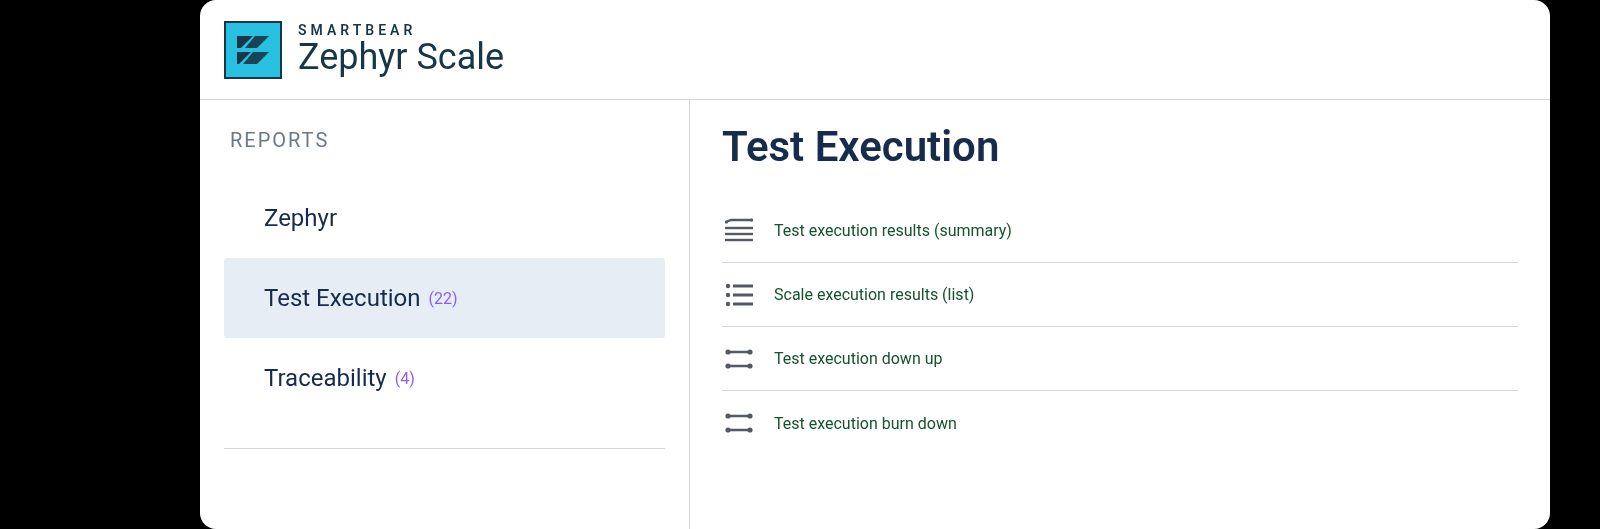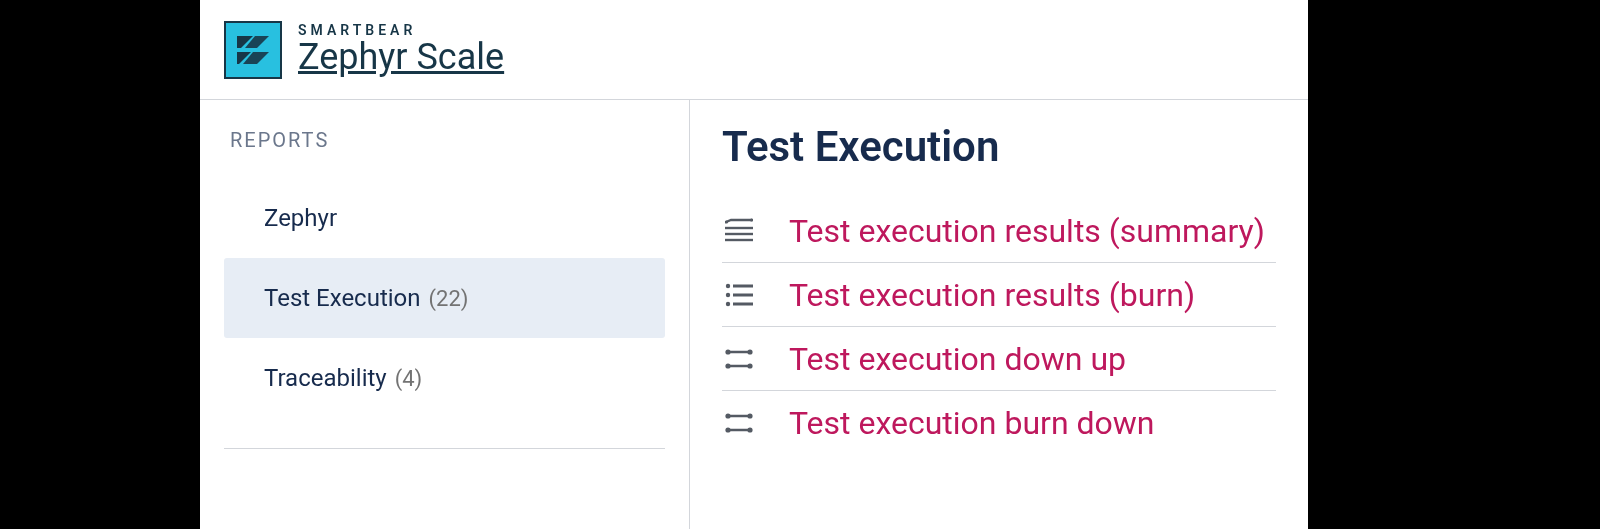--- a/index.html
+++ b/index.html
@@ -6,24 +6,25 @@
     body {
       font-family: -apple-system, BlinkMacSystemFont, "Segoe UI", Roboto, Helvetica, Arial, sans-serif;
       background: #000;
       width: 1600px;
       height: 529px;
       overflow: hidden;
     }
     .app {
       background: #fff;
       margin-left: 200px;
-      width: 1108px;
+      width: 1350px;
       height: 529px;
       display: flex;
       flex-direction: column;
+      border-radius: 16px;
     }
     .topbar {
       height: 100px;
       display: flex;
       align-items: center;
       padding: 0 24px;
       border-bottom: 1px solid #d3d6db;
       gap: 16px;
     }
     .logo-mark {
@@ -41,21 +42,20 @@
       font-size: 14px;
       letter-spacing: 4px;
       font-weight: 600;
       color: #173647;
     }
     .brand-title {
       font-size: 36px;
       font-weight: 400;
       color: #173647;
       line-height: 1.1;
-      text-decoration: underline;
     }
     .body-area {
       flex: 1;
       display: flex;
     }
     .sidebar {
       width: 490px;
       border-right: 1px solid #d3d6db;
       padding: 28px 24px 0 24px;
     }
@@ -80,22 +80,22 @@
       padding: 0 40px;
       font-size: 24px;
       color: #172B4D;
       cursor: pointer;
       border-radius: 3px;
     }
     .sidebar-item.active {
       background: #e7edf5;
     }
     .sidebar-count {
-      color: #737373;
-      font-size: 22px;
+      color: #8b5cf6;
+      font-size: 16px;
     }
     .main {
       flex: 1;
       padding: 22px 32px 0 32px;
     }
     .page-title {
       font-size: 42px;
       font-weight: 600;
       color: #172B4D;
       margin-bottom: 28px;
@@ -115,23 +115,22 @@
       width: 30px;
       height: 30px;
       color: #545a63;
       display: flex;
       align-items: center;
       justify-content: center;
       flex-shrink: 0;
     }
     .report-icon svg { width: 28px; height: 26px; }
     .report-label {
-      font-size: 32px;
-      color: #be185d;
-      margin-left: 15px;
+      font-size: 16px;
+      color: #14532d;
     }
   </style>
 </head>
 <body>
 
 <div class="app">
   <div class="topbar">
     <div class="logo-mark">
       <svg viewBox="0 0 40 40">
         <path d="M4 6 L20 6 L8 18 L4 18 Z" fill="#173647"></path>
@@ -187,21 +186,21 @@
           <span class="report-icon">
             <svg viewBox="0 0 28 26" fill="currentColor">
               <circle cx="3" cy="4" r="2.2"></circle>
               <rect x="8" y="2.5" width="20" height="3"></rect>
               <circle cx="3" cy="13" r="2.2"></circle>
               <rect x="8" y="11.5" width="20" height="3"></rect>
               <circle cx="3" cy="22" r="2.2"></circle>
               <rect x="8" y="20.5" width="20" height="3"></rect>
             </svg>
           </span>
-          <span class="report-label">Test execution results (burn)</span>
+          <span class="report-label">Scale execution results (list)</span>
         </div>
 
 
         <div class="report-item">
           <span class="report-icon">
             <svg viewBox="0 0 28 26" fill="none" stroke="currentColor" stroke-width="2.6">
               <line x1="3" y1="6" x2="25" y2="6" stroke-linecap="round"></line>
               <circle cx="3" cy="6" r="2.6" fill="currentColor" stroke="none"></circle>
               <circle cx="25" cy="6" r="2.6" fill="currentColor" stroke="none"></circle>
               <line x1="3" y1="20" x2="25" y2="20" stroke-linecap="round"></line>

